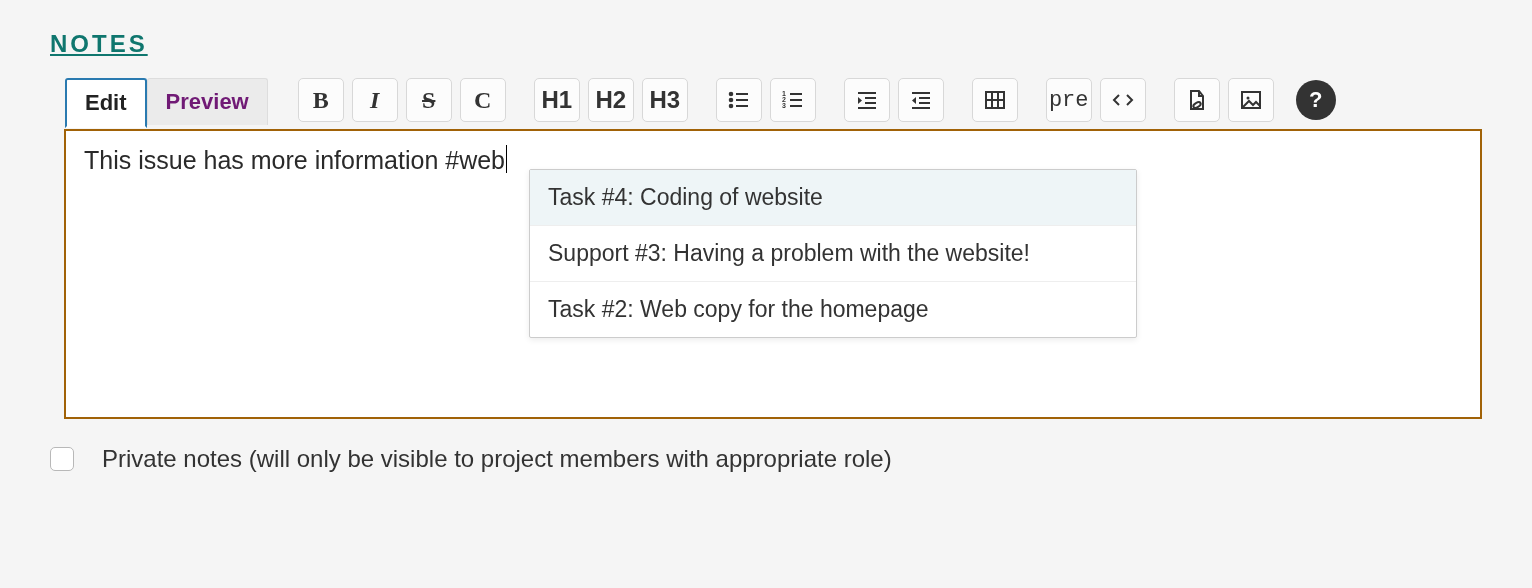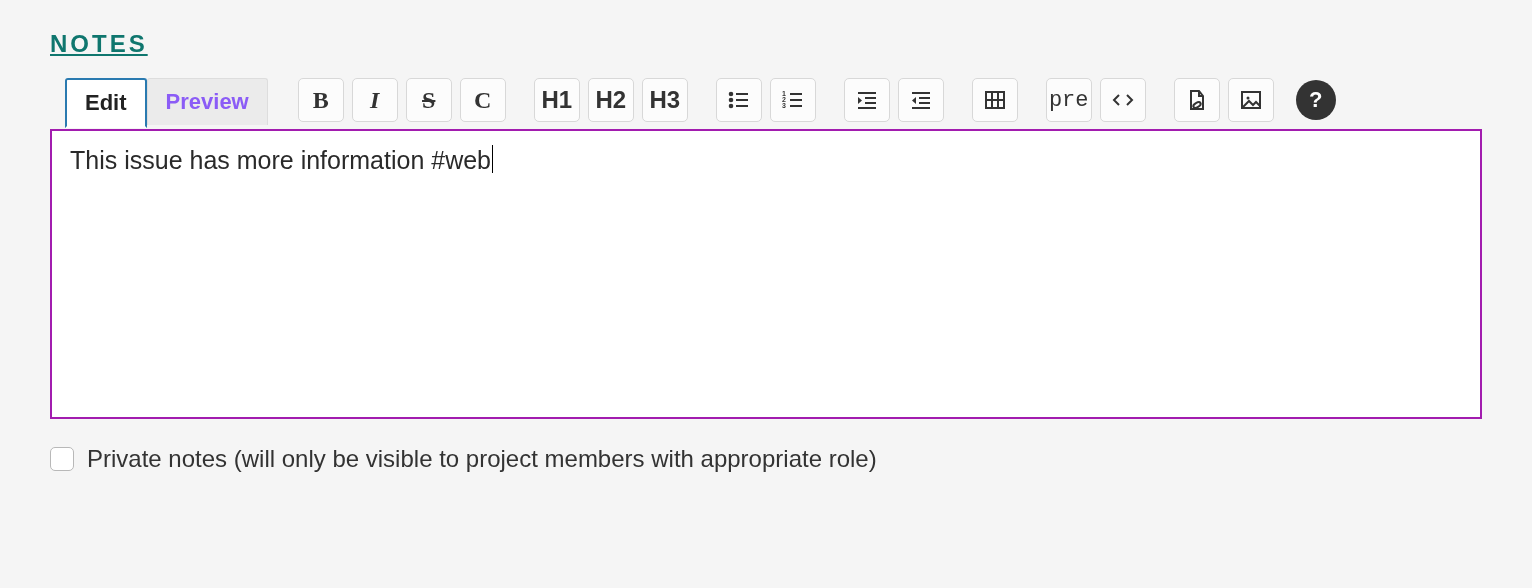--- a/index.html
+++ b/index.html
@@ -30,21 +30,21 @@
     gap: 0;
     padding-left: 15px;
     margin-bottom: -1px;
     position: relative;
     z-index: 2;
   }
   .tab {
     padding: 10px 18px 10px 18px;
     font-size: 22px;
     font-weight: 600;
-    color: #8b5cf6;
+    color: #701a75;
     background: #ebebeb;
     border: 1px solid #ddd;
     border-bottom: none;
     border-top-left-radius: 3px;
     border-top-right-radius: 3px;
     cursor: pointer;
   }
   .tab.active {
     background: #fff;
     color: #222;
@@ -81,27 +81,28 @@
     width: 40px; height: 40px;
     border-radius: 50%;
     background: #333;
     color: #fff;
     display: flex; align-items: center; justify-content: center;
     font-weight: 700; font-size: 22px;
     cursor: pointer;
     margin-left: 14px;
   }
   .editor {
-    border: 2px solid #a21caf;
+    border: 2px solid #a16207;
     background: #fff;
     min-height: 290px;
     padding: 14px 18px;
     font-size: 25px;
     color: #2a2a2a;
     position: relative;
+    margin-left: 14px;
   }
   .editor-text {
     display: inline;
   }
   .caret {
     display: inline-block;
     width: 1px;
     height: 28px;
     background: #000;
     vertical-align: -4px;
@@ -122,21 +123,21 @@
   .ac-item {
     padding: 14px 18px;
     border-bottom: 1px solid #eee;
     cursor: pointer;
   }
   .ac-item:last-child { border-bottom: none; }
   .ac-item.selected { background: #eef5f7; }
   .private-row {
     display: flex;
     align-items: center;
-    gap: 13px;
+    gap: 28px;
     margin-top: 26px;
     font-size: 24px;
     color: #333;
   }
   .checkbox {
     width: 24px; height: 24px;
     border: 1.5px solid #b8b8b8;
     border-radius: 5px;
     background: #fff;
     cursor: pointer;
@@ -244,20 +245,25 @@
         </div>
         <div class="help-btn">
           <span>?</span>
         </div>
       </div>
     </div>
 
     <div class="editor">
       <span class="editor-text">This issue has more information #web</span><span class="caret"></span>
 
+      <div class="autocomplete">
+        <div class="ac-item selected">Task #4: Coding of website</div>
+        <div class="ac-item">Support #3: Having a problem with the website!</div>
+        <div class="ac-item">Task #2: Web copy for the homepage</div>
+      </div>
     </div>
 
   </div>
 
   <div class="private-row">
     <div class="checkbox"></div>
     <span>Private notes (will only be visible to project members with appropriate role)</span>
   </div>
 
 </div>

